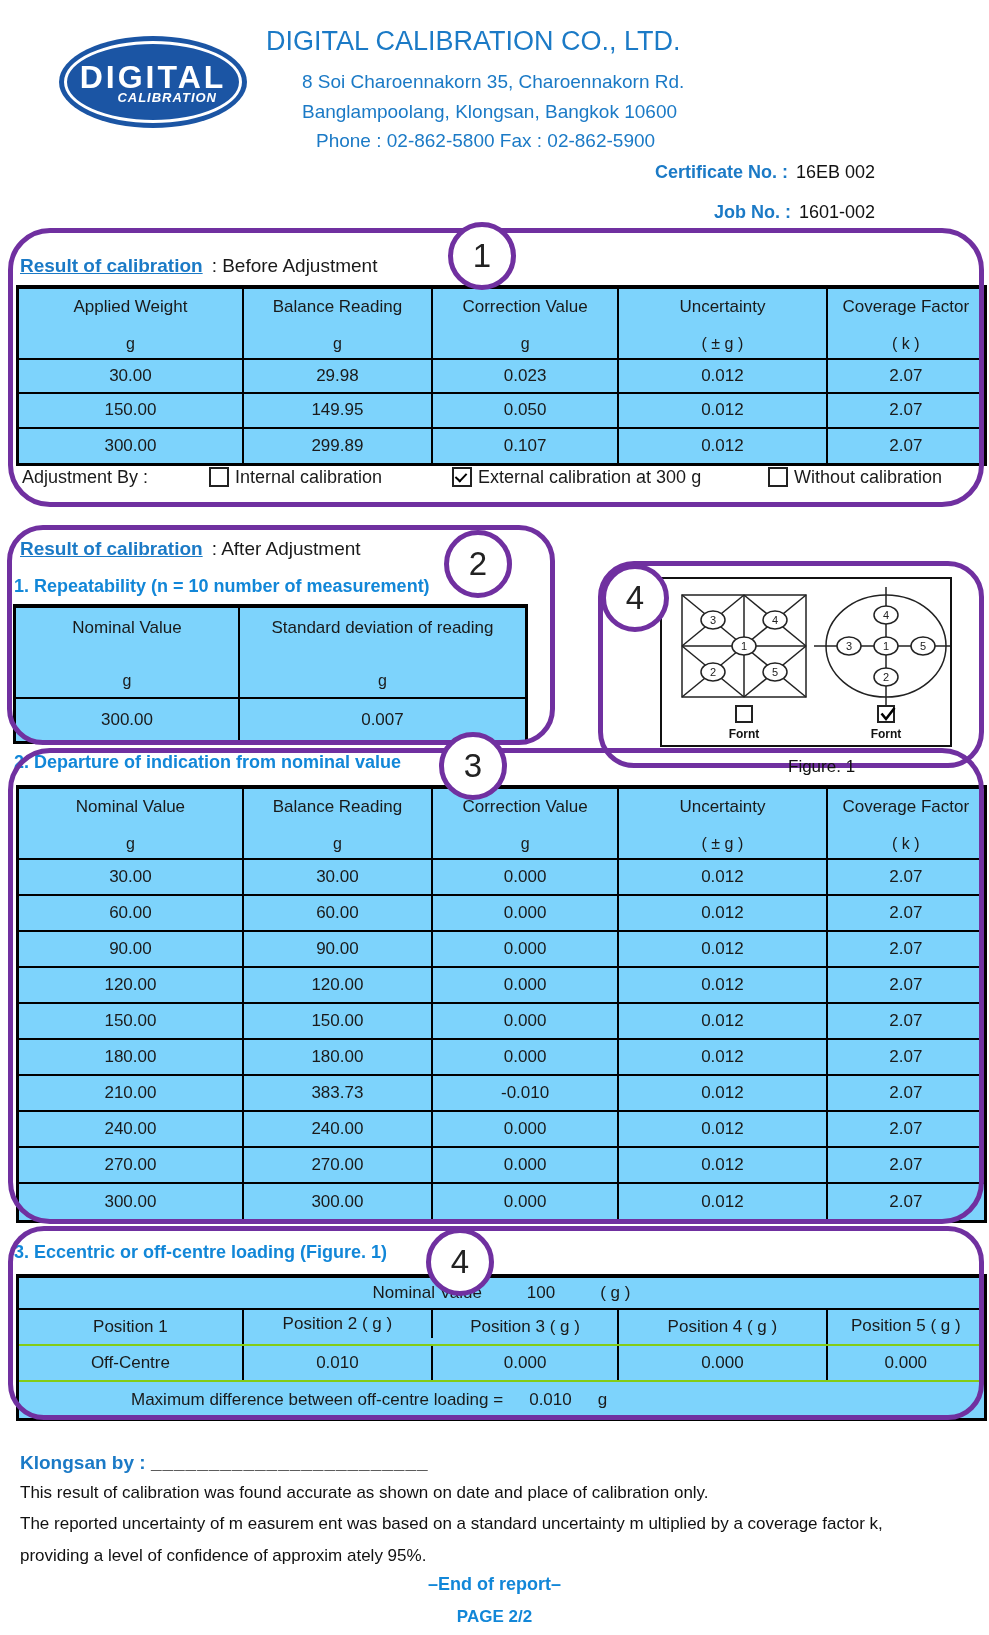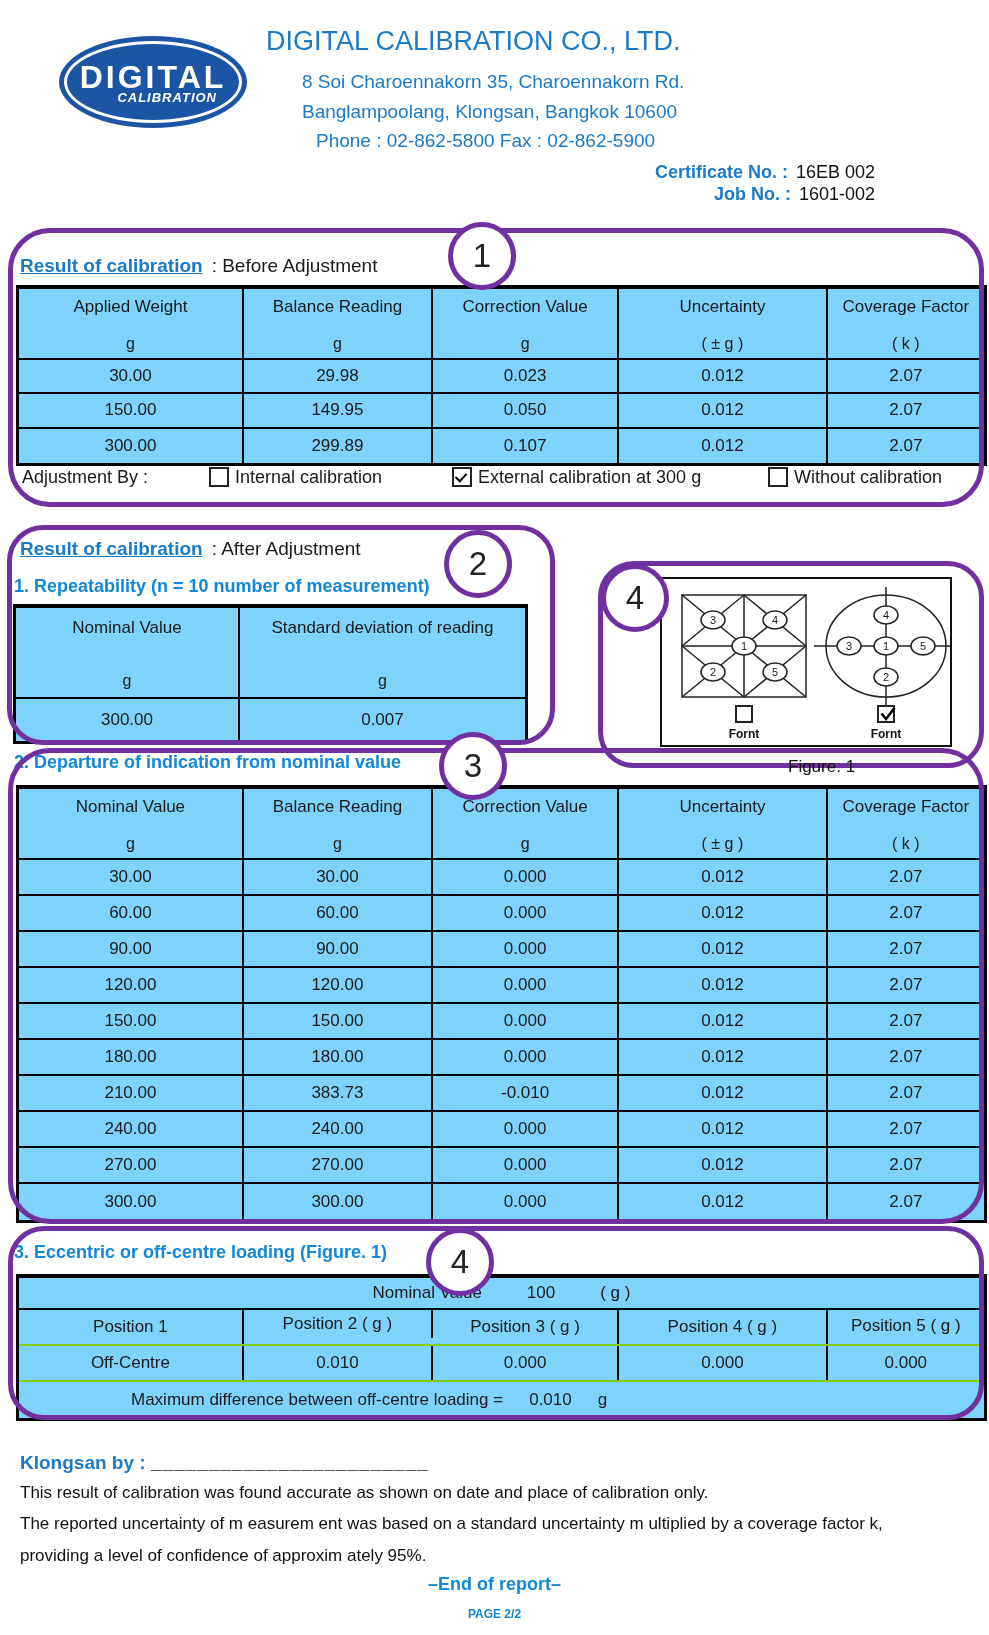--- a/index.html
+++ b/index.html
@@ -82,21 +82,21 @@
     <div class="logo-c">CALIBRATION</div>
   </div>
   <div class="abs company">DIGITAL CALIBRATION CO., LTD.</div>
   <div class="abs addr" style="left:302px;top:71px;">8 Soi Charoennakorn 35, Charoennakorn Rd.</div>
   <div class="abs addr" style="left:302px;top:101px;">Banglampoolang, Klongsan, Bangkok 10600</div>
   <div class="abs addr" style="left:316px;top:130px;">Phone : 02-862-5800 Fax : 02-862-5900</div>
   <div class="abs refrow" style="top:162px;">
     <span class="reflabel">Certificate No. :</span>
     <span class="refvalue">16EB 002</span>
   </div>
-  <div class="abs refrow" style="top:184px;">
+  <div class="abs refrow" style="top:202px;">
     <span class="reflabel">Job No. :</span>
     <span class="refvalue">1601-002</span>
   </div>
 
   <div class="abs pregion" style="left:8px;top:228px;width:966px;height:269px;"></div>
   <div class="abs pcircle" style="left:448px;top:222px;">1</div>
 
   <div class="abs rescal" style="left:20px;top:255px;">
     <span class="t">Result of calibration</span>
     <span>: Before Adjustment</span>
@@ -342,15 +342,15 @@
   </div>
 
   <div class="abs approved">
     <span class="lbl">Klongsan by :</span>
     <span class="sig">________________________</span>
   </div>
   <div class="abs note" style="top:1483px;">This result of calibration was found accurate as shown on date and place of calibration only.</div>
   <div class="abs note" style="top:1514px;">The reported uncertainty of m easurem ent was based on a standard uncertainty m ultiplied by a coverage factor k,</div>
   <div class="abs note" style="top:1546px;">providing a level of confidence of approxim ately 95%.</div>
   <div class="abs centerline" style="top:1574px;font-size:18px;">–End of report–</div>
-  <div class="abs centerline" style="top:1607px;font-size:12px;">PAGE 2/2</div>
+  <div class="abs centerline" style="top:1607px;font-size:17px;">PAGE 2/2</div>
 
 </div>
 
 </body></html>

